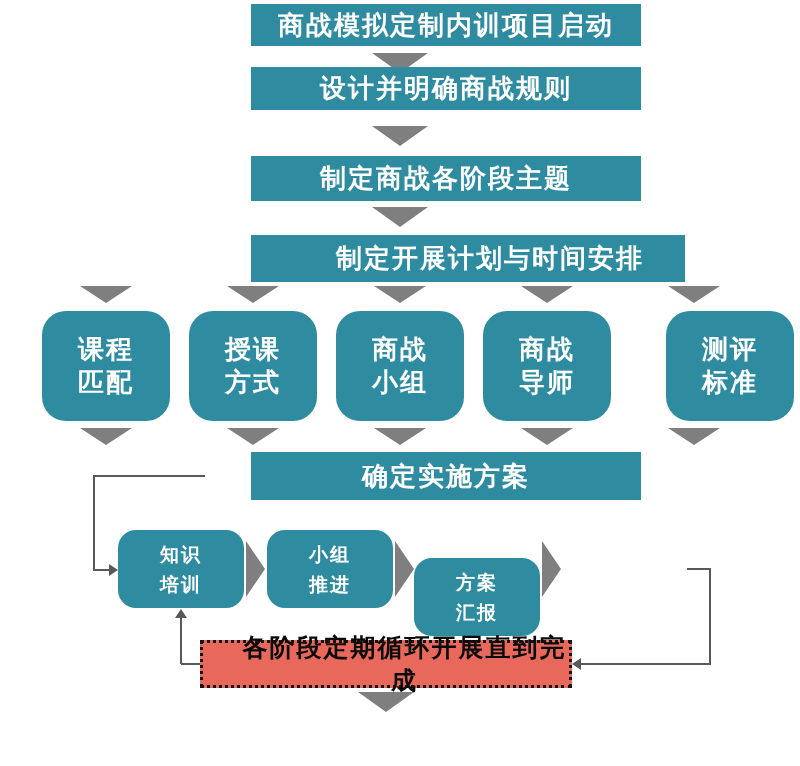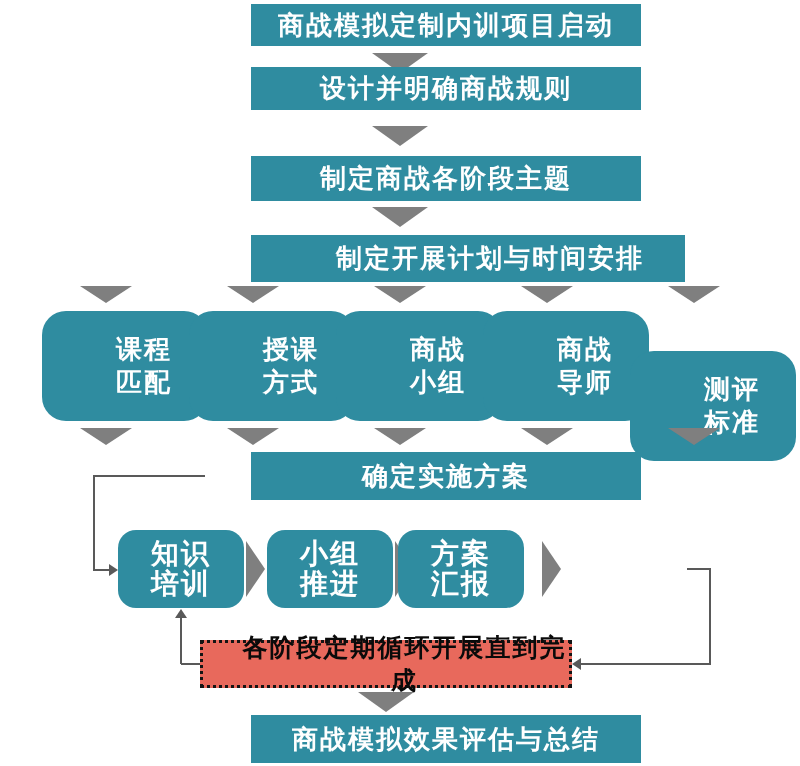--- a/index.html
+++ b/index.html
@@ -10,26 +10,26 @@
   
   .wbox{
     position:absolute;left:205px;width:390px;background:#2f8ca0;color:#ffffff;
     font-weight:bold;font-size:26px;letter-spacing:2px;
     display:flex;align-items:center;justify-content:center;text-align:center;margin-left:46px;
   }
   
   .obox{
     position:absolute;top:311px;width:128px;height:110px;border-radius:24px;
     background:#2f8ca0;color:#ffffff;font-weight:bold;font-size:26px;line-height:33px;
-    letter-spacing:2px;display:flex;flex-direction:column;align-items:center;justify-content:center;text-align:center;padding-left:38px;
+    letter-spacing:2px;display:flex;flex-direction:column;align-items:center;justify-content:center;text-align:center;
   }
   
   .cbox{
     position:absolute;top:530px;width:126px;height:78px;border-radius:18px;
-    background:#2f8ca0;color:#ffffff;font-weight:bold;font-size:28px;line-height:30px;
+    background:#2f8ca0;color:#ffffff;font-weight:bold;font-size:19px;line-height:30px;
     letter-spacing:2px;display:flex;flex-direction:column;align-items:center;justify-content:center;text-align:center;
   }
   
   .tri-down{
     position:absolute;width:0;height:0;
     border-left:28px solid transparent;border-right:28px solid transparent;
     border-top:20px solid #7f7f7f;
   }
   .tri-down.sm{
     border-left:26px solid transparent;border-right:26px solid transparent;
@@ -93,21 +93,21 @@
     <span>方式</span>
   </div>
   <div class="obox" style="left:336px;">
     <span>商战</span>
     <span>小组</span>
   </div>
   <div class="obox" style="left:483px;">
     <span>商战</span>
     <span>导师</span>
   </div>
-  <div class="obox" style="left:630px;margin-top:40px;">
+  <div class="obox" style="left:666px;">
     <span>测评</span>
     <span>标准</span>
   </div>
 
   <div class="tri-down sm" style="left:80px;top:428px;"></div>
   <div class="tri-down sm" style="left:227px;top:428px;"></div>
   <div class="tri-down sm" style="left:374px;top:428px;"></div>
   <div class="tri-down sm" style="left:521px;top:428px;"></div>
   <div class="tri-down sm" style="left:668px;top:428px;"></div>
 
@@ -123,38 +123,35 @@
   <div class="cbox" style="left:118px;">
     <span>知识</span>
     <span>培训</span>
   </div>
   <div class="tri-right" style="left:246px;top:541px;"></div>
   <div class="cbox" style="left:267px;">
     <span>小组</span>
     <span>推进</span>
   </div>
   <div class="tri-right" style="left:395px;top:541px;"></div>
-  <div class="cbox" style="left:398px;">
+  <div class="cbox" style="left:414px;margin-top:28px;">
     <span>方案</span>
     <span>汇报</span>
   </div>
   <div class="tri-right" style="left:542px;top:541px;"></div>
 
   <div class="line" style="left:687px;top:568px;width:23px;height:2px;"></div>
   <div class="line" style="left:709px;top:568px;width:2px;height:97px;"></div>
   <div class="line" style="left:580px;top:663px;width:130px;height:2px;"></div>
   <div class="ah left" style="left:572px;top:658px;"></div>
 
   <div class="line" style="left:181px;top:663px;width:19px;height:2px;"></div>
   <div class="line" style="left:180px;top:617px;width:2px;height:47px;"></div>
   <div class="ah up" style="left:175px;top:609px;"></div>
 
   <div class="loopbox">
     <span>各阶段定期循环开展直到完成</span>
   </div>
 
   <div class="tri-down" style="left:358px;top:692px;"></div>
 
-  <div class="wbox" style="top:715px;height:48px;">
-    <span>商战模拟效果评估与总结</span>
-  </div>
 
 </div>
 
 </body></html>

